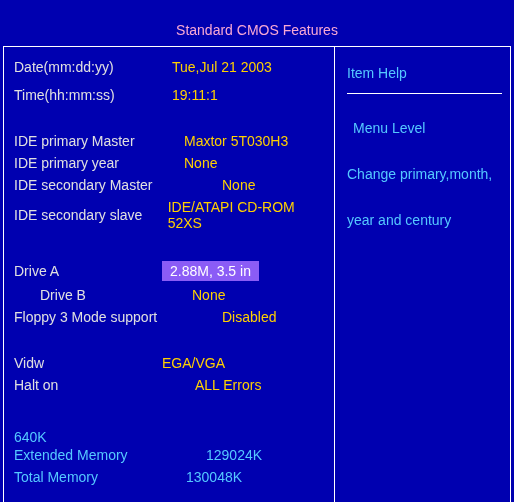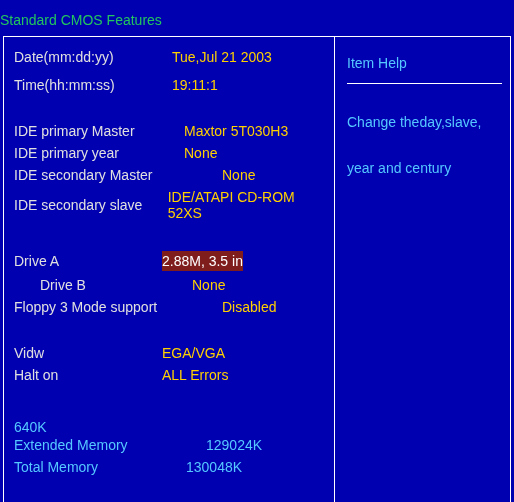--- a/index.html
+++ b/index.html
@@ -11,22 +11,23 @@
     font-family: "Arial", "Helvetica", sans-serif;
     font-size: 14px;
     overflow: hidden;
   }
   .screen {
     width: 514px;
     height: 502px;
     box-sizing: border-box;
   }
   .title {
-    color: #22c55e;
-    padding: 12px 0 8px 0;
+    text-align: center;
+    color: #f9a8d4;
+    padding: 22px 0 8px 0;
     font-size: 14px;
   }
   .panels {
     display: flex;
     justify-content: center;
   }
   .left {
     width: 332px;
     box-sizing: border-box;
     border: 1px solid #ffffff;
@@ -54,23 +55,23 @@
   .label {
     color: #e0e0e0;
   }
   .label-blue {
     color: #55c8ff;
   }
   .value {
     color: #ffd000;
   }
   .value-hl {
-    background: #7f1d1d;
+    background: #8b5cf6;
     color: #ffffff;
-    padding: 2px 0;
+    padding: 2px 8px;
   }
   .right hr {
     border: none;
     border-top: 1px solid #ffffff;
     margin: 12px 0 18px 0;
   }
   .mem-col1 { width: 172px; }
   .lbl-col  { width: 158px; }
   .lbl-col-narrow { width: 148px; }
 </style>
@@ -121,21 +122,21 @@
       </div>
       <div class="row" style="margin-top:6px;">
         <span class="label" style="width:208px;">Floppy 3 Mode support</span>
         <span class="value">Disabled</span>
       </div>
 
       <div class="row" style="margin-top:30px;">
         <span class="label lbl-col-narrow">Vidw</span>
         <span class="value">EGA/VGA</span>
       </div>
-      <div class="row" style="margin-top:6px;">
+      <div class="row" style="margin-top:6px;gap:33px;">
         <span class="label lbl-col-narrow">Halt on</span>
         <span class="value">ALL Errors</span>
       </div>
 
       <div class="row" style="margin-top:36px;">
         <span class="label-blue">640K</span>
       </div>
       <div class="row" style="margin-top:2px;gap:20px;">
         <span class="label-blue mem-col1">Extended Memory</span>
         <span class="label-blue">129024K</span>
@@ -143,18 +144,19 @@
       <div class="row" style="margin-top:6px;">
         <span class="label-blue mem-col1">Total Memory</span>
         <span class="label-blue">130048K</span>
       </div>
 
     </div>
 
     <div class="right">
       <div style="margin-bottom:4px;">Item Help</div>
       <hr>
-      <div style="margin-top:30px;">Change theday,slave,</div>
+      <div style="margin-top:26px; margin-left:6px;">Menu Level</div>
+      <div style="margin-top:30px;">Change primary,month,</div>
       <div style="margin-top:30px;">year and century</div>
     </div>
 
   </div>
 </div>
 
 </body></html>

